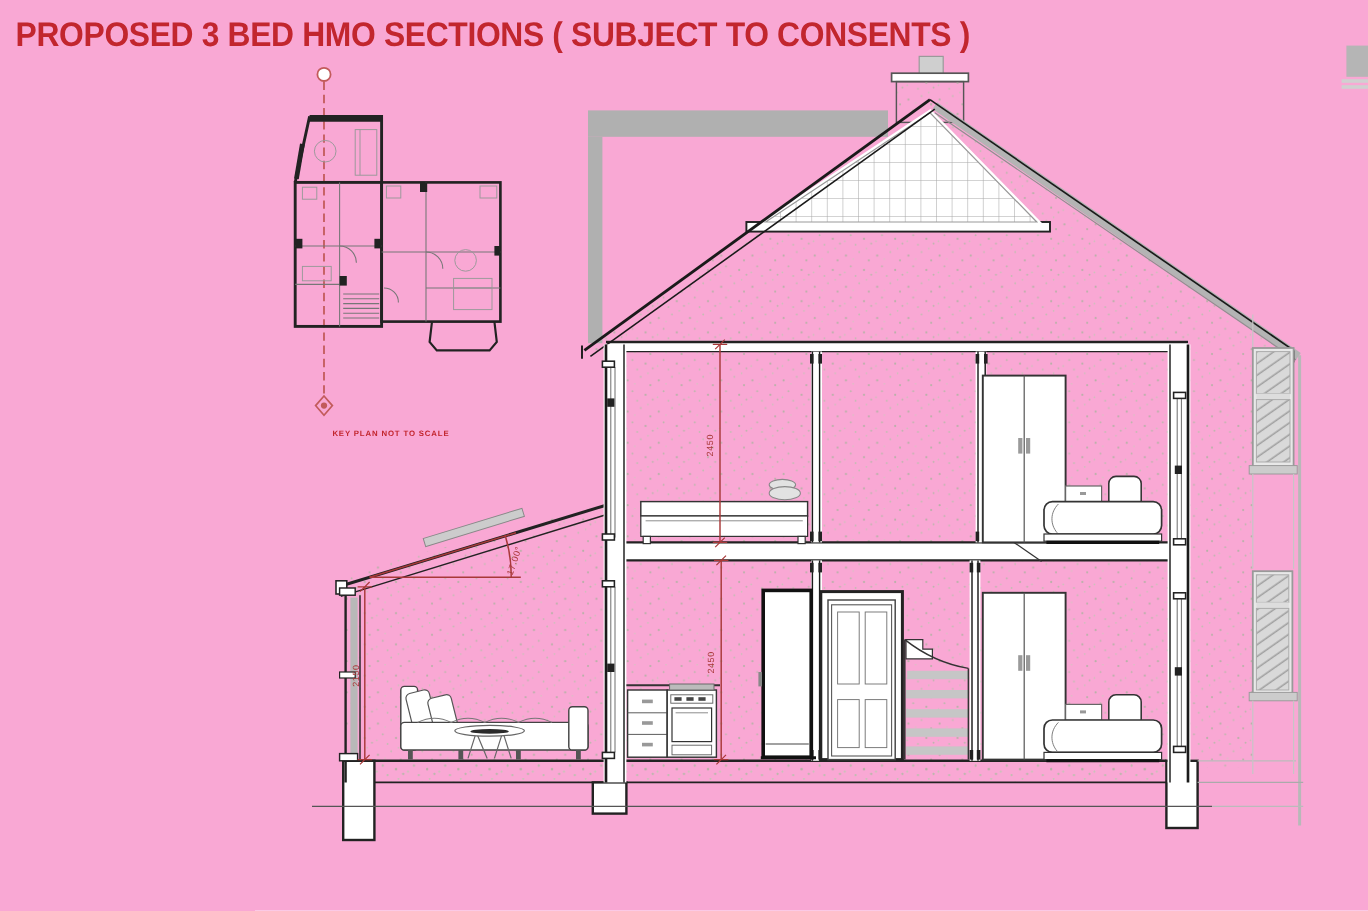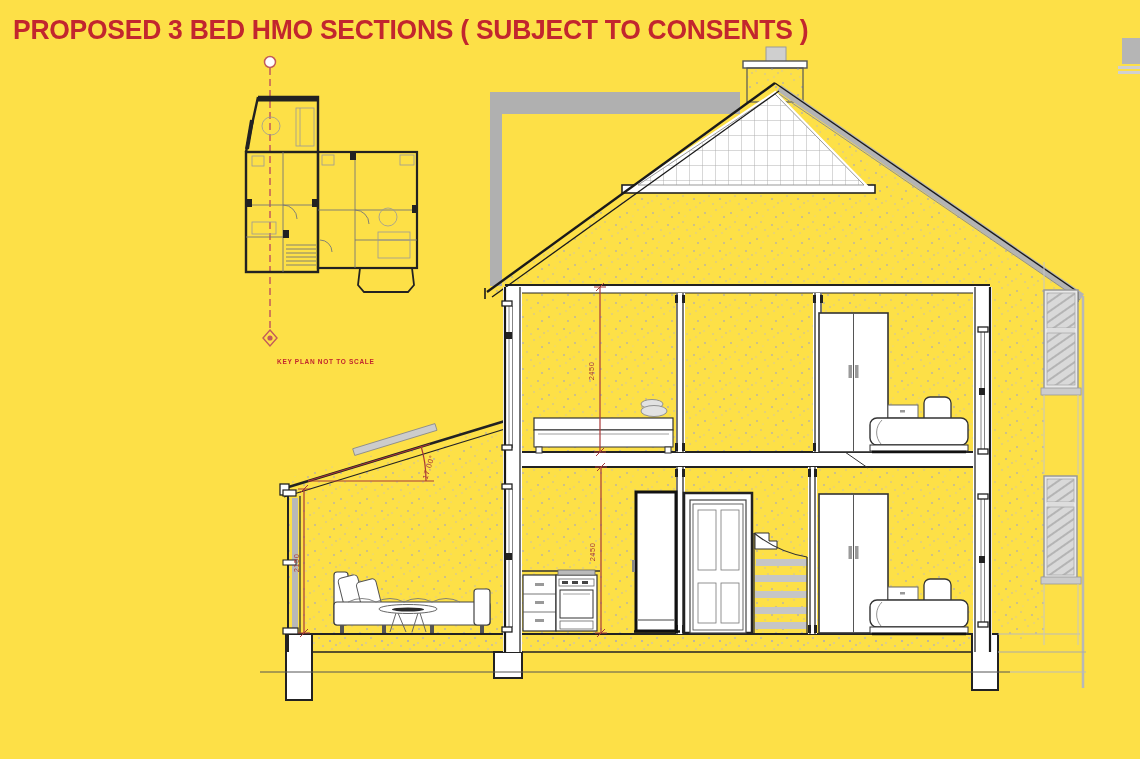--- a/index.html
+++ b/index.html
@@ -1,16 +1,16 @@
 <!DOCTYPE html>
 <html><head>
 <meta charset="utf-8">
 <style>
   html,body{margin:0;padding:0;background:#fff;}
-  .canvas{position:relative;width:1140px;height:759px;background:#fde047;overflow:hidden;
+  .canvas{position:relative;width:1140px;height:759px;background:#f9a8d4;overflow:hidden;
           font-family:"Liberation Sans",sans-serif;}
   .title{position:absolute;left:13px;top:13px;font-size:28.5px;font-weight:600;
          color:#c2262e;letter-spacing:-0.3px;white-space:nowrap;
          transform:scaleX(0.93);transform-origin:left top;}
   .keyplan-label{position:absolute;left:277px;top:358px;font-size:6.5px;font-weight:700;
          color:#c2262e;letter-spacing:0.7px;white-space:nowrap;}
   svg{position:absolute;left:0;top:0;}
   svg text.dim{font-family:"Liberation Sans",sans-serif;font-size:7.5px;fill:#a83838;letter-spacing:0.5px;}
 </style>
 </head>

